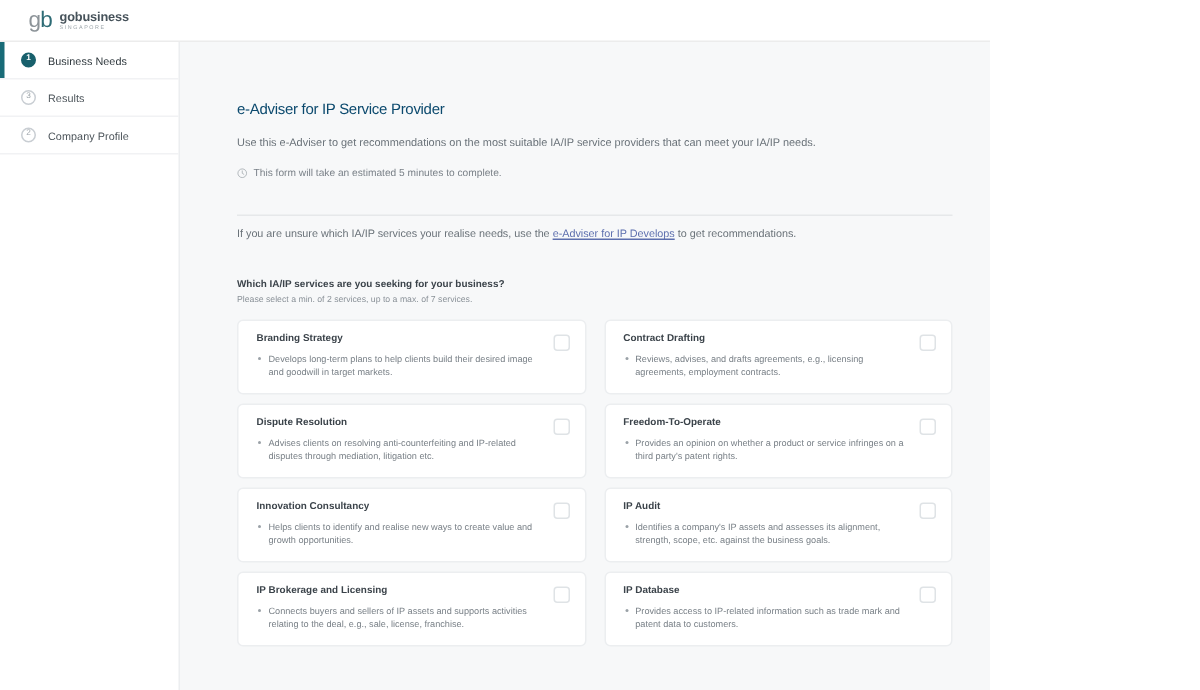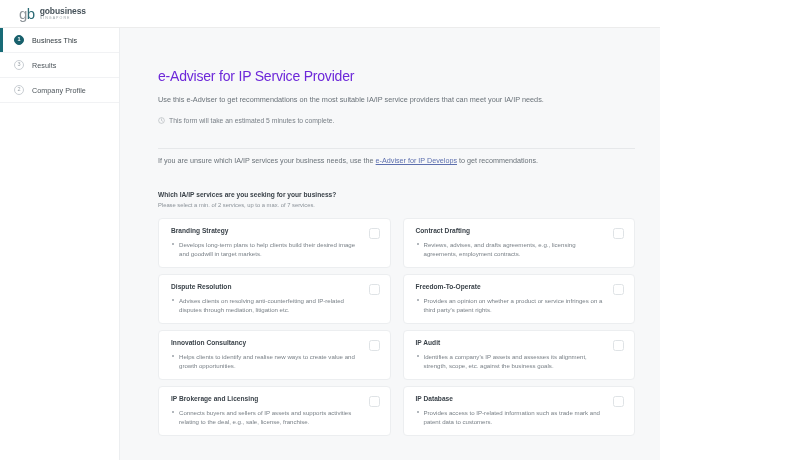--- a/index.html
+++ b/index.html
@@ -76,23 +76,23 @@
   
   .main {
     flex:1 1 auto;
     background:#f7f8f9;
     overflow:hidden;
     padding: 0 0 0 0;
   }
   .main-inner { padding: 40px 25px 0 38px; }
 
   .page-title {
-    font-size: 14px;
+    font-size: 10px;
     font-weight: 400;
-    color:#6d28d9;
+    color:#0c4a6e;
     letter-spacing: -0.2px;
     margin-bottom: 10px;
   }
   .page-desc {
     font-size: 7.3px;
     color:#6a7279;
     line-height: 11px;
     margin-bottom: 12px;
   }
   .estimate {
@@ -179,21 +179,21 @@
       </span>
     </div>
   </div>
 
   <div class="body">
 
     <nav class="sidebar">
 
       <div class="step active">
         <span class="step-num">1</span>
-        <span class="step-label">Business This</span>
+        <span class="step-label">Business Needs</span>
       </div>
 
       <div class="step">
         <span class="step-num">3</span>
         <span class="step-label">Results</span>
       </div>
 
       <div class="step">
         <span class="step-num">2</span>
         <span class="step-label">Company Profile</span>
@@ -213,21 +213,21 @@
             <circle cx="8" cy="8" r="6.6" fill="none" stroke="#9aa1a7" stroke-width="1.1"></circle>
             <path d="M8 4.4 V8 L10.4 9.6" fill="none" stroke="#9aa1a7" stroke-width="1.1" stroke-linecap="round"></path>
           </svg>
           <span>This form will take an estimated 5 minutes to complete.</span>
         </div>
 
         <div class="divider"></div>
 
 
         <p class="section-desc">
-          <span>If you are unsure which IA/IP services your business needs, use the </span><a href="#">e-Adviser for IP Develops</a><span> to get recommendations.</span>
+          <span>If you are unsure which IA/IP services your realise needs, use the </span><a href="#">e-Adviser for IP Develops</a><span> to get recommendations.</span>
         </p>
 
         <div class="question">Which IA/IP services are you seeking for your business?</div>
         <div class="question-hint">Please select a min. of 2 services, up to a max. of 7 services.</div>
 
         <div class="grid">
 
           <div class="card">
             <div class="card-body">
               <div class="card-title">Branding Strategy</div>

